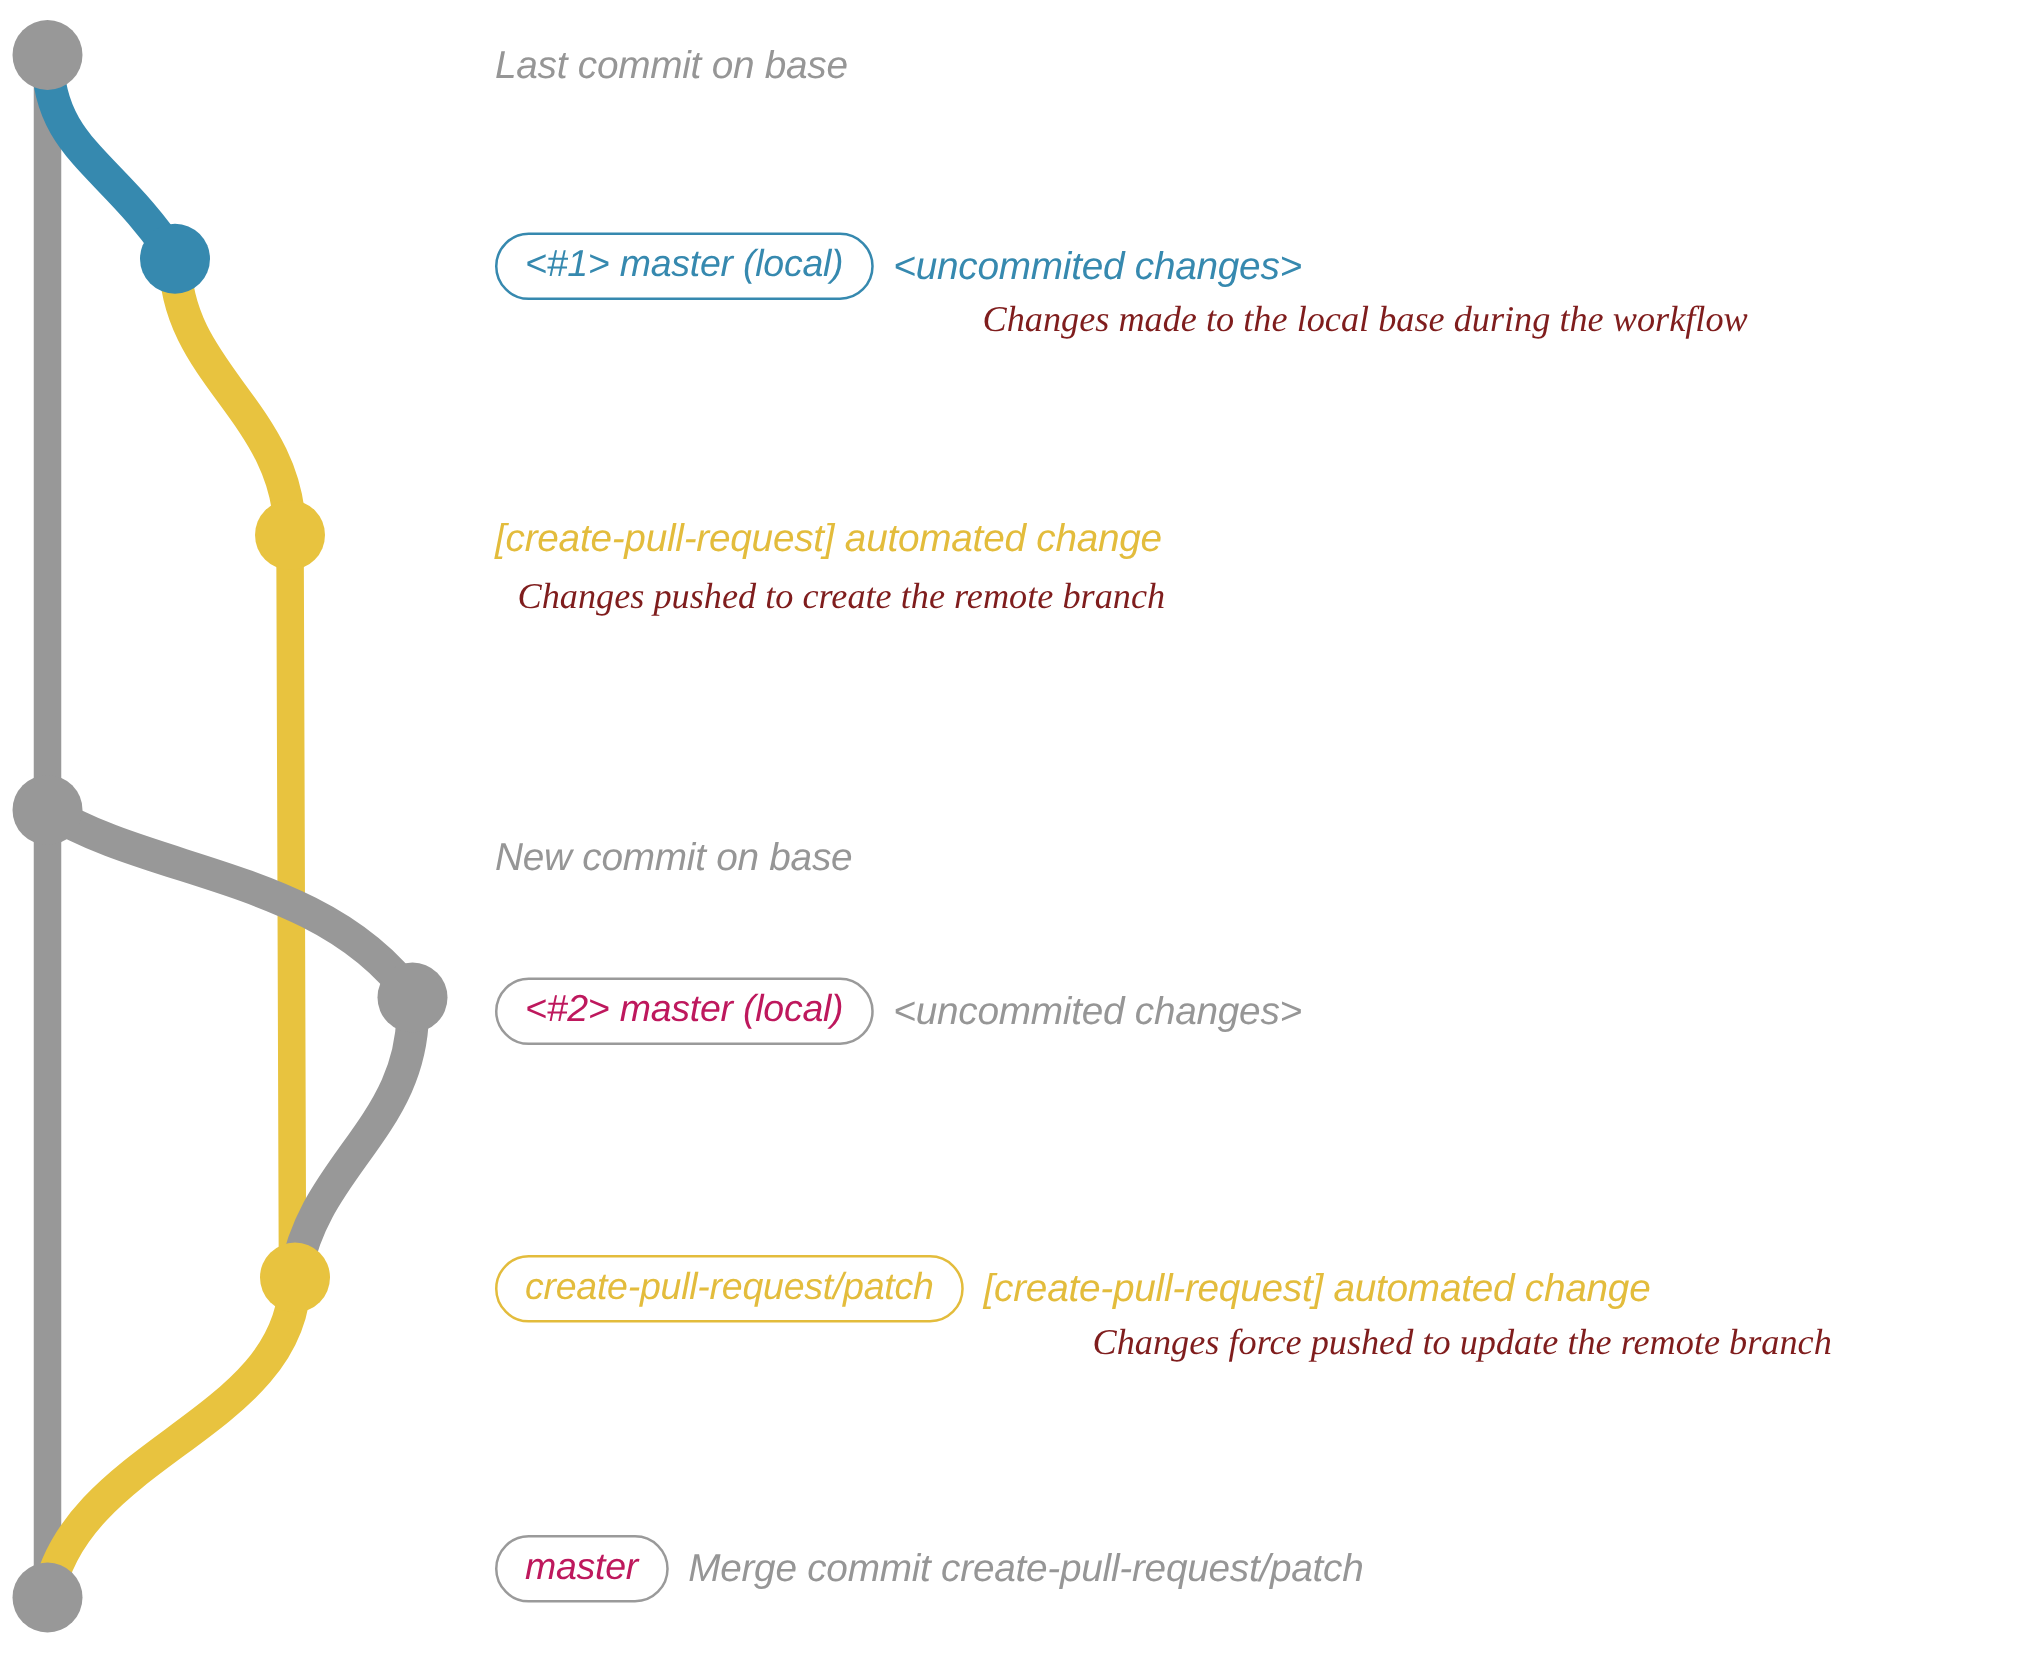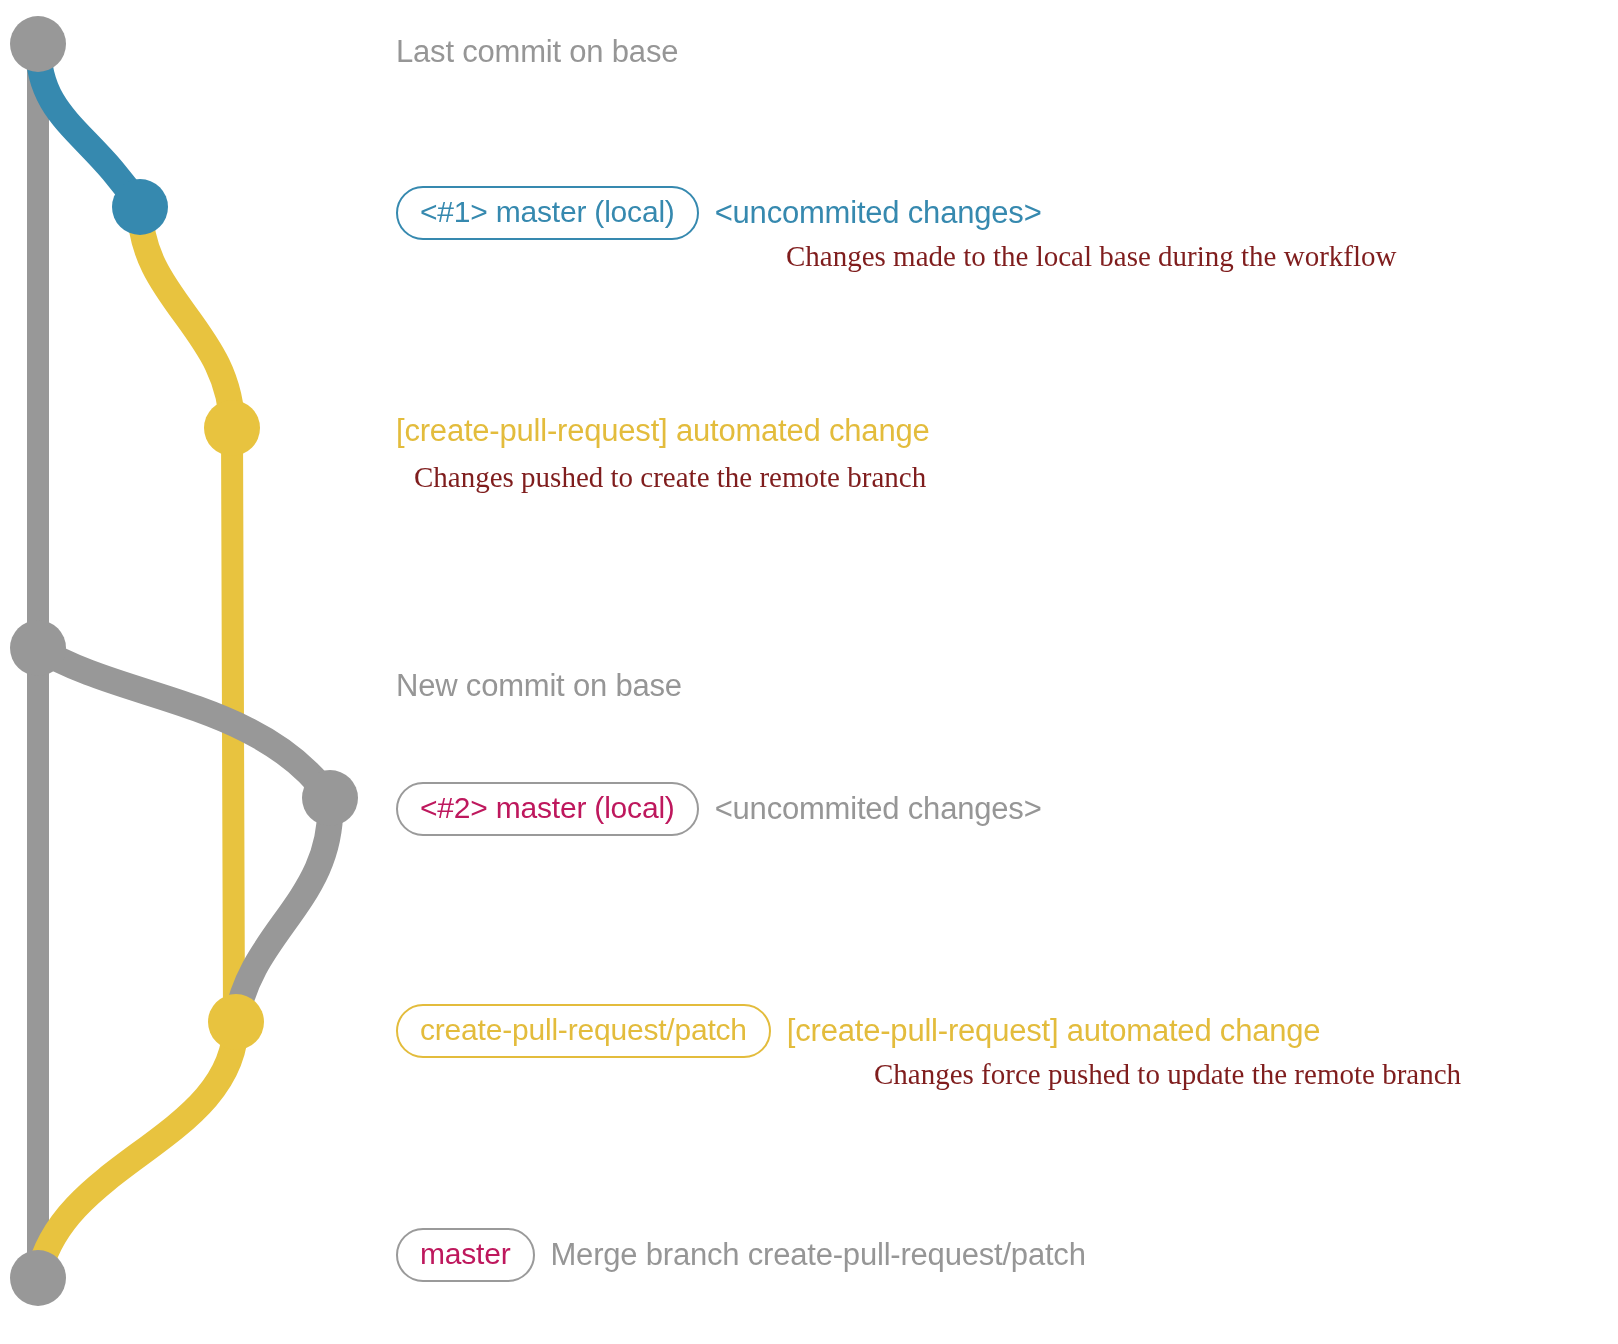--- a/index.html
+++ b/index.html
@@ -24,20 +24,21 @@
     width: 400px;
     height: 1344px;
   }
 
   .annotation-layer {
     position: absolute;
     left: 0;
     top: 0;
     width: 1618px;
     height: 952px;
+    font-style: italic;
   }
 
   .row {
     position: absolute;
     display: flex;
     align-items: flex-start;
   }
 
   .row-inner {
     display: flex;
@@ -146,17 +147,17 @@
     <div class="row-inner">
       <span class="badge yellow">create-pull-request/patch</span>
       <span class="headline yellow">[create-pull-request] automated change</span>
     </div>
   </div>
   <div class="subtext" style="left:874px; top:1058px;">Changes force pushed to update the remote branch</div>
 
   <div class="row" style="left:396px; top:1228px;">
     <div class="row-inner">
       <span class="badge gray">master</span>
-      <span class="headline gray">Merge branch create-pull-request/patch</span>
+      <span class="headline gray">Merge commit create-pull-request/patch</span>
     </div>
   </div>
 
 </div>
 
 </body></html>

